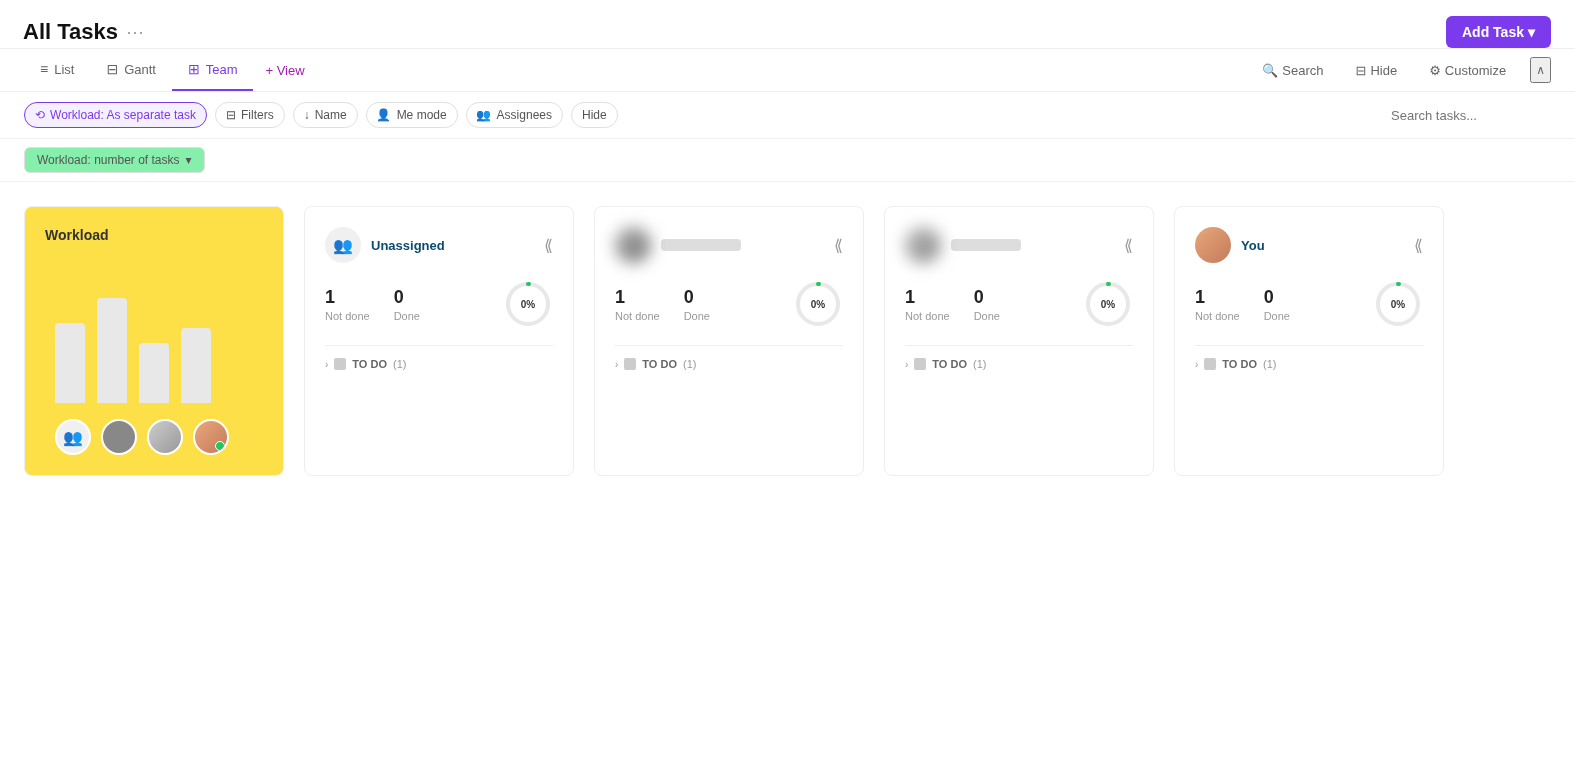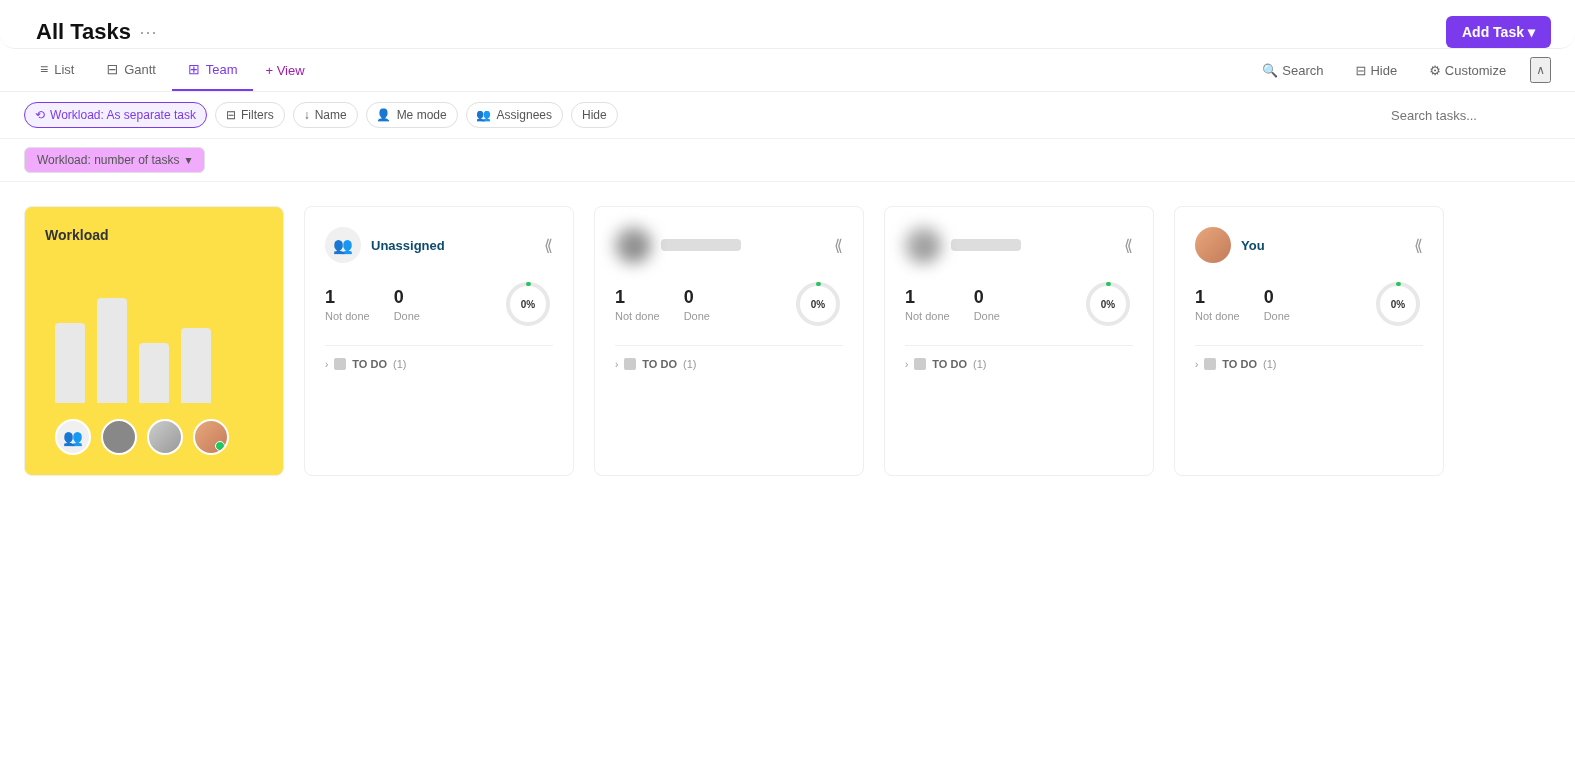--- a/index.html
+++ b/index.html
@@ -1,19 +1,19 @@
 <!DOCTYPE html>
 <html><head>
   <meta charset="utf-8">
   <style>
     * { box-sizing: border-box; margin: 0; padding: 0; }
     body { font-family: -apple-system, BlinkMacSystemFont, 'Segoe UI', sans-serif; background: #fff; color: #333; font-size: 13px; }
 
     
-    .header { display: flex; align-items: center; justify-content: space-between; padding: 16px 24px 0 36px; border-bottom: 1px solid #eee; border-radius: 15px; }
+    .header { display: flex; align-items: center; justify-content: space-between; padding: 16px 24px 0 23px; border-bottom: 1px solid #eee; }
     .header-left { display: flex; align-items: center; gap: 8px; }
     .page-title { font-size: 22px; font-weight: 700; color: #111; }
     .more-btn { color: #999; font-size: 18px; cursor: pointer; background: none; border: none; }
     .add-task-btn { background: #7c3aed; color: #fff; border: none; border-radius: 6px; padding: 8px 16px; font-size: 14px; font-weight: 600; cursor: pointer; display: flex; align-items: center; gap: 4px; }
 
     
     .tabs { display: flex; align-items: center; gap: 0; padding: 0 24px; border-bottom: 1px solid #eee; position: relative; }
     .tab { display: flex; align-items: center; gap: 6px; padding: 12px 16px; cursor: pointer; color: #666; font-size: 13px; font-weight: 500; border-bottom: 2px solid transparent; text-decoration: none; }
     .tab.active { color: #7c3aed; border-bottom: 2px solid #7c3aed; }
     .tab-icon { font-size: 14px; }
@@ -24,21 +24,21 @@
 
     
     .toolbar { display: flex; align-items: center; gap: 8px; padding: 10px 24px; border-bottom: 1px solid #f0f0f0; }
     .toolbar-btn { display: flex; align-items: center; gap: 5px; padding: 5px 10px; border-radius: 20px; border: 1px solid #e0e0e0; cursor: pointer; font-size: 12px; color: #555; background: #fff; }
     .toolbar-btn.purple { border-color: #7c3aed; color: #7c3aed; background: #f5f0ff; }
     .toolbar-search { margin-left: auto; }
     .search-input { border: none; outline: none; background: transparent; font-size: 13px; color: #999; width: 160px; }
 
     
     .workload-selector { padding: 8px 24px; border-bottom: 1px solid #f0f0f0; }
-    .workload-dropdown { display: flex; align-items: center; gap: 6px; padding: 5px 12px; border: 1px solid #e0e0e0; border-radius: 6px; cursor: pointer; font-size: 12px; color: #555; background: #f0abfc; width: fit-content; }
+    .workload-dropdown { display: flex; align-items: center; gap: 6px; padding: 5px 12px; border: 1px solid #e0e0e0; border-radius: 6px; cursor: pointer; font-size: 12px; color: #555; background: #86efac; width: fit-content; }
 
     
     .main { padding: 24px; display: flex; gap: 20px; overflow-x: auto; }
 
     
     .workload-card { background: #fde047; border: 1px solid #eee; border-radius: 8px; padding: 20px; min-width: 260px; width: 260px; }
     .workload-title { font-size: 14px; font-weight: 600; color: #333; margin-bottom: 20px; }
     .workload-bars { display: flex; gap: 12px; align-items: flex-end; height: 140px; margin-bottom: 16px; padding: 0 10px; }
     .bar-column { display: flex; flex-direction: column; align-items: center; gap: 4px; }
     .bar { width: 30px; background: #e8e8e8; border-radius: 4px 4px 0 0; }

